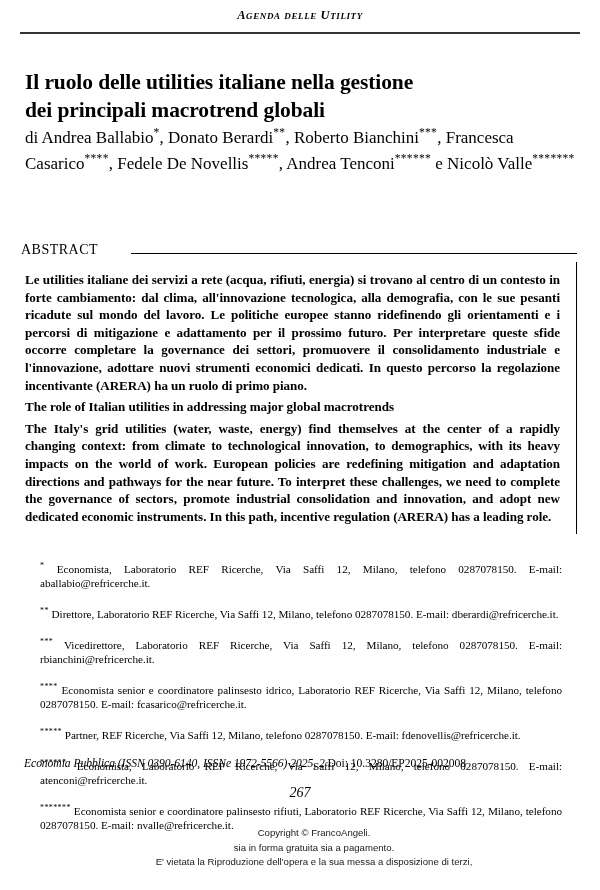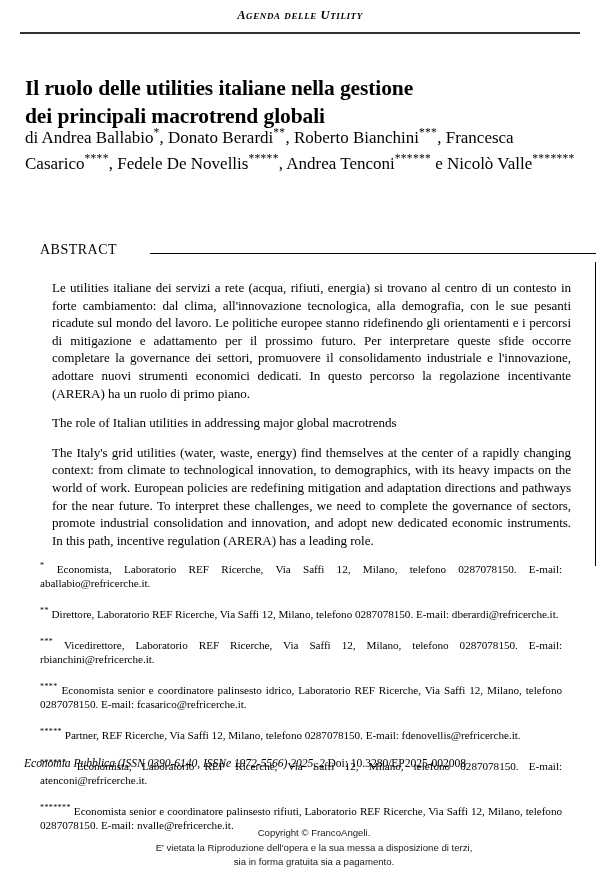--- a/index.html
+++ b/index.html
@@ -43,21 +43,21 @@
     top: 32px;
     width: 560px;
     height: 2px;
     background: #333333;
   }
 
   
   .title {
     position: absolute;
     left: 25px;
-    top: 61px;
+    top: 55px;
     width: 545px;
     font-size: 21.5px;
     font-weight: bold;
     line-height: 1.28;
     letter-spacing: -0.1px;
   }
 
   
   .authors {
     position: absolute;
@@ -71,21 +71,21 @@
   }
   .authors sup {
     font-size: 11.5px;
     vertical-align: super;
     letter-spacing: 0.3px;
   }
 
   
   .abstract-wrap {
     position: absolute;
-    left: 40px;
+    left: 21px;
     top: 242px;
     width: 556px;
   }
   .abstract-head {
     position: relative;
     height: 20px;
   }
   .abstract-label {
     position: absolute;
     left: 0;
@@ -101,25 +101,25 @@
     height: 1.4px;
     background: #000000;
   }
   .abstract-body {
     position: relative;
     border-right: 1.4px solid #000000;
     padding: 5px 12px 4px 0;
     margin-top: 0px;
   }
   .abstract-body p {
-    margin: 12px;
+    margin: 4px;
     font-size: 13.1px;
     line-height: 1.345;
     text-align: justify;
-    font-weight: normal;
+    font-weight: bold;
     letter-spacing: -0.05px;
   }
   .abstract-body p.en-title {
     margin-top: 0px;
   }
 
   
   .footnotes {
     position: absolute;
     left: 24px;
@@ -224,20 +224,21 @@
     <p><sup>****</sup><span> Economista senior e coordinatore palinsesto idrico, Laboratorio REF Ricerche, Via Saffi 12, Milano, telefono 0287078150. E-mail: fcasarico@refricerche.it.</span></p>
     <p><sup>*****</sup><span> Partner, REF Ricerche, Via Saffi 12, Milano, telefono 0287078150. E-mail: fdenovellis@refricerche.it.</span></p>
     <p><sup>******</sup><span> Economista, Laboratorio REF Ricerche, Via Saffi 12, Milano, telefono 0287078150. E-mail: atenconi@refricerche.it.</span></p>
     <p><sup>*******</sup><span> Economista senior e coordinatore palinsesto rifiuti, Laboratorio REF Ricerche, Via Saffi 12, Milano, telefono 0287078150. E-mail: nvalle@refricerche.it.</span></p>
   </div>
 
   <div class="citation">
     <span class="journal">Economia Pubblica (ISSN 0390-6140, ISSNe 1972-5566) 2025, 2</span><span> Doi: 10.3280/EP2025-002008</span>
   </div>
 
+  <div class="page-number">267</div>
 
   <div class="copyright">
     <div>Copyright © FrancoAngeli.</div>
+    <div>sia in forma gratuita sia a pagamento.</div>
     <div>E' vietata la Riproduzione dell'opera e la sua messa a disposizione di terzi,</div>
-    <div>sia in forma gratuita sia a pagamento.</div>
   </div>
 
 </div>
 
 </body></html>

